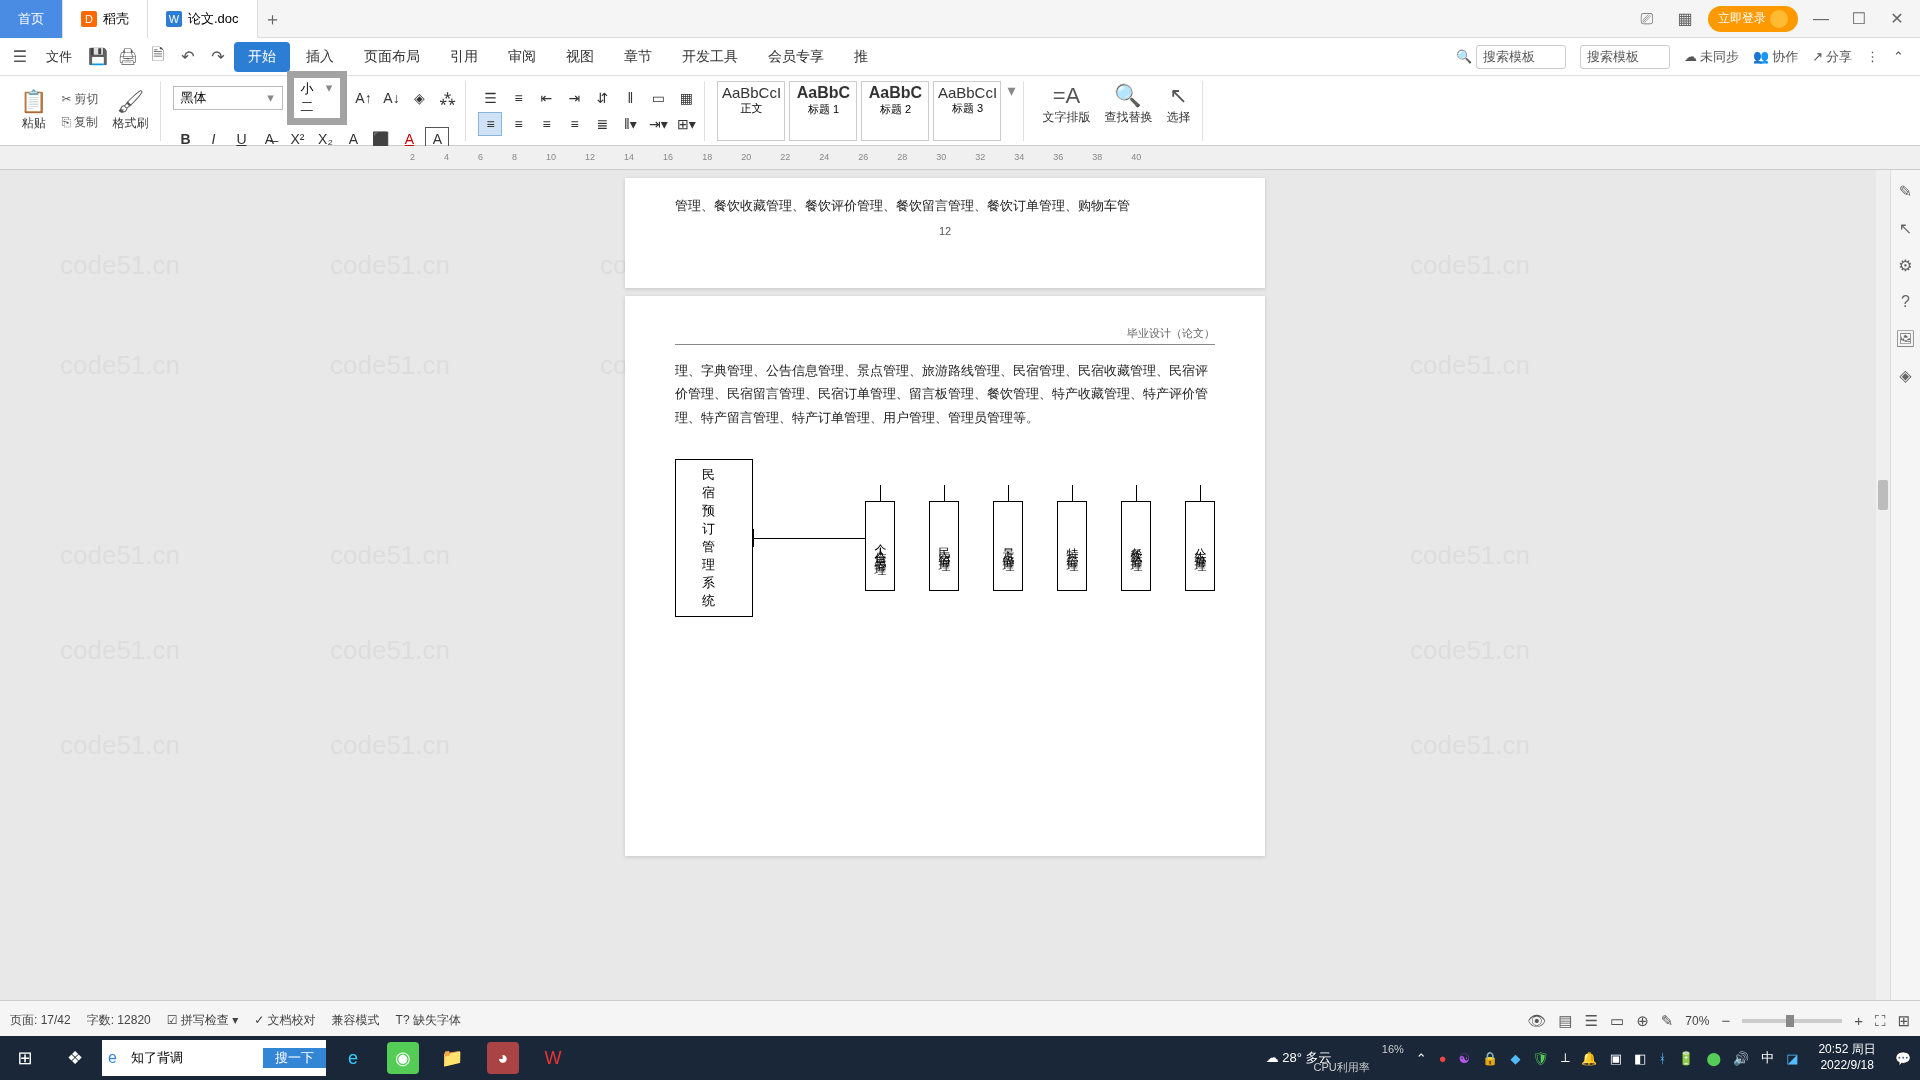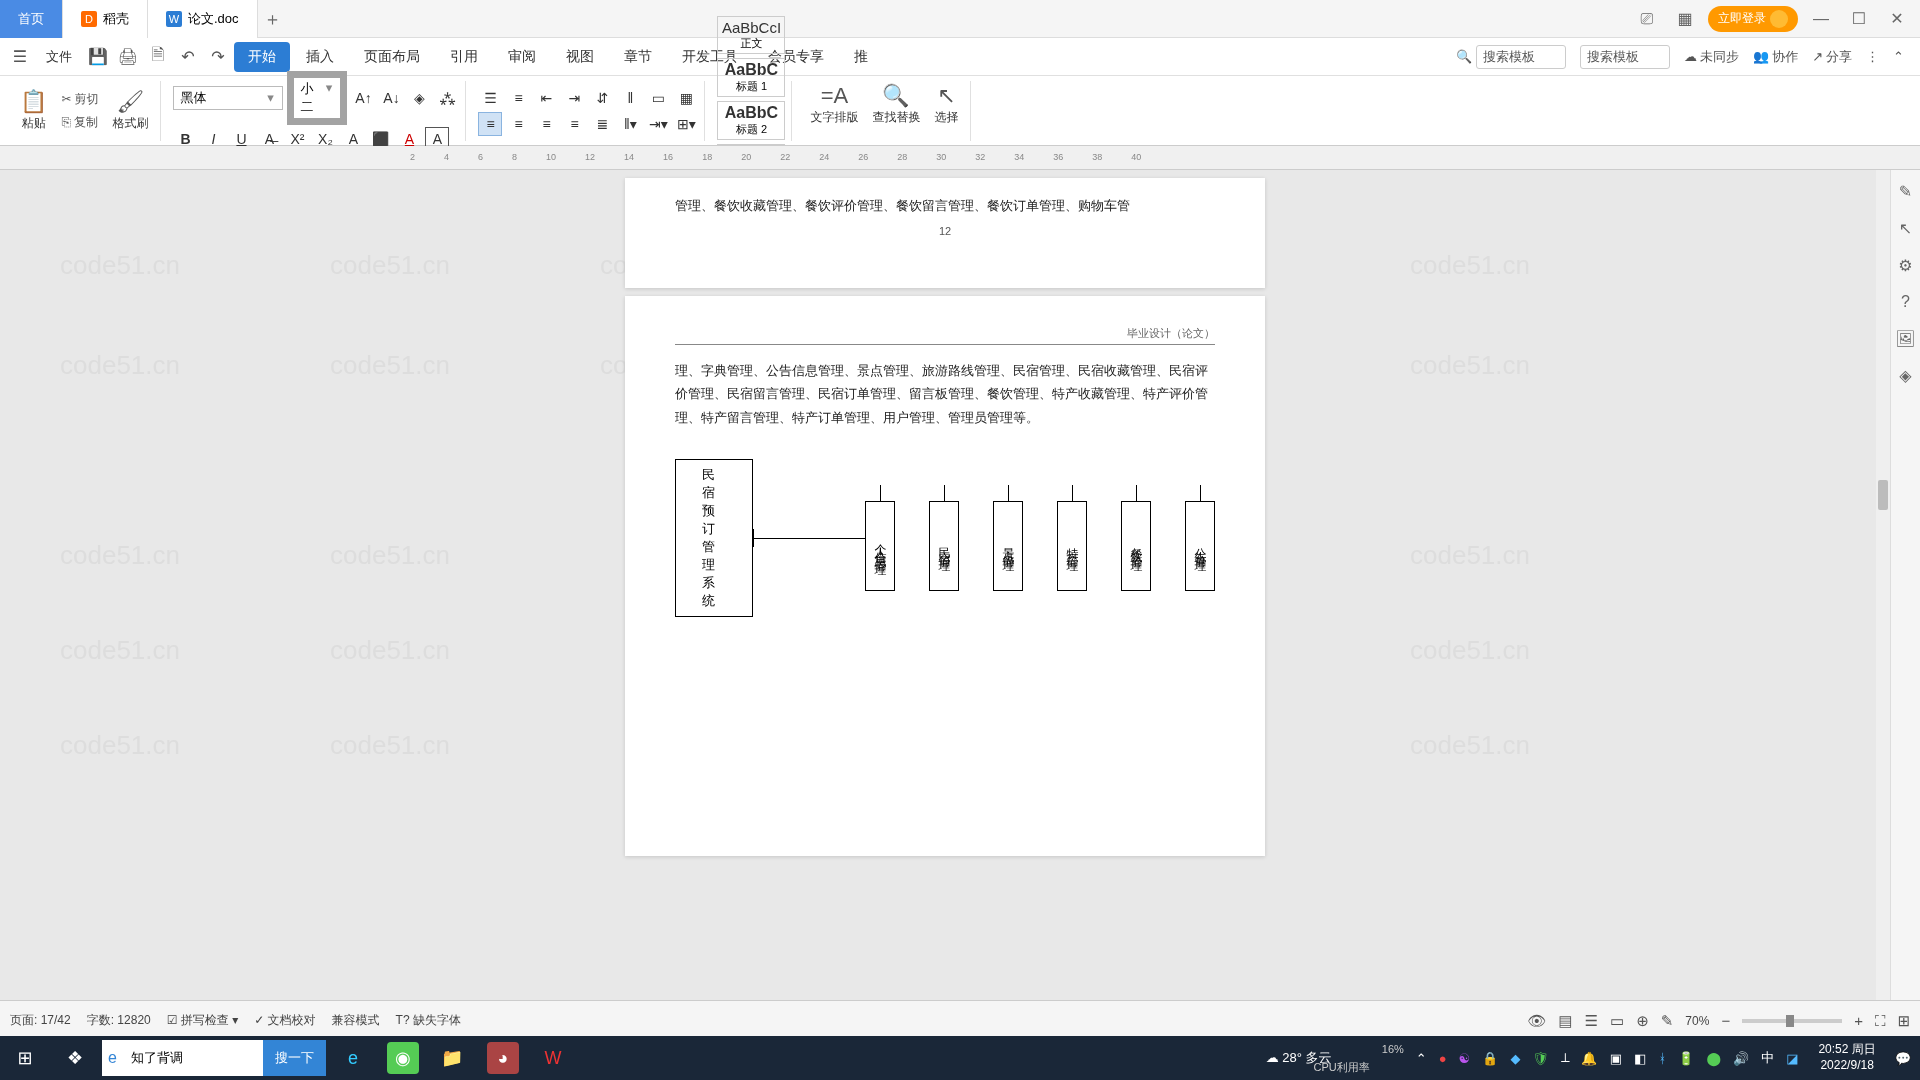--- a/index.html
+++ b/index.html
@@ -65,21 +65,21 @@
 .sb-ico{font-size:16px;color:#666;cursor:pointer}
 .statusbar{position:absolute;bottom:0;left:0;right:0;height:40px;background:#f5f5f5;border-top:1px solid #ccc;display:flex;align-items:center;padding:0 10px;gap:16px;font-size:12px;color:#444}
 .st-right{margin-left:auto;display:flex;align-items:center;gap:12px}
 .st-ico{font-size:15px;color:#555;cursor:pointer}
 .zoom-slider{width:100px;height:4px;background:#ccc;position:relative}
 .zoom-thumb{position:absolute;width:8px;height:12px;background:#888;top:-4px;left:44px}
 .taskbar{position:absolute;bottom:0;left:0;right:0;height:44px;background:#1a2738;display:flex;align-items:center;color:#fff;z-index:100}
 .tb-btn{width:50px;height:44px;display:flex;align-items:center;justify-content:center;font-size:18px;cursor:pointer}
 .tb-search{display:flex;align-items:center;background:#fff;height:36px;margin:0 2px}
 .tb-search input{border:none;padding:0 8px;font-size:13px;width:140px;outline:none}
-.tb-search-btn{background:#3385d6;color:#fff;padding:0 12px;height:36px;display:flex;align-items:center;font-size:13px}
+.tb-search-btn{background:#3385d6;color:#fff;padding:0 12px;height:20px;display:flex;align-items:center;font-size:13px}
 .tb-right{margin-left:auto;display:flex;align-items:center;gap:12px;padding-right:8px}
 .tb-tray{font-size:13px;cursor:pointer}
 .tb-clock{font-size:12px;text-align:center;line-height:1.3;padding:0 8px}
 .scrollbar-v{position:absolute;right:30px;top:170px;bottom:40px;width:14px;background:#efefef}
 .scroll-thumb{position:absolute;width:10px;left:2px;top:310px;height:30px;background:#bcbcbc;border-radius:2px}
 .tb-app-icon{width:32px;height:32px;border-radius:4px;display:flex;align-items:center;justify-content:center;font-size:18px}
 </style>
 </head>
 <body>
 
@@ -198,21 +198,21 @@
       <span class="fmt-btn active">≡</span>
       <span class="fmt-btn">≡</span>
       <span class="fmt-btn">≡</span>
       <span class="fmt-btn">≡</span>
       <span class="fmt-btn">≣</span>
       <span class="fmt-btn">‖▾</span>
       <span class="fmt-btn">⇥▾</span>
       <span class="fmt-btn">⊞▾</span>
     </div>
   </div>
-  <div class="ribbon-group" style="flex-direction:column;gap:4px">
+  <div class="ribbon-group" style="flex-direction:row;gap:4px">
     <div class="style-box">
         <span class="style-preview">AaBbCcI</span>
         <span>正文</span>
       </div>
     <div class="style-box heading">
         <span class="style-preview">AaBbC</span>
         <span>标题 1</span>
       </div>
     <div class="style-box heading">
         <span class="style-preview">AaBbC</span>

